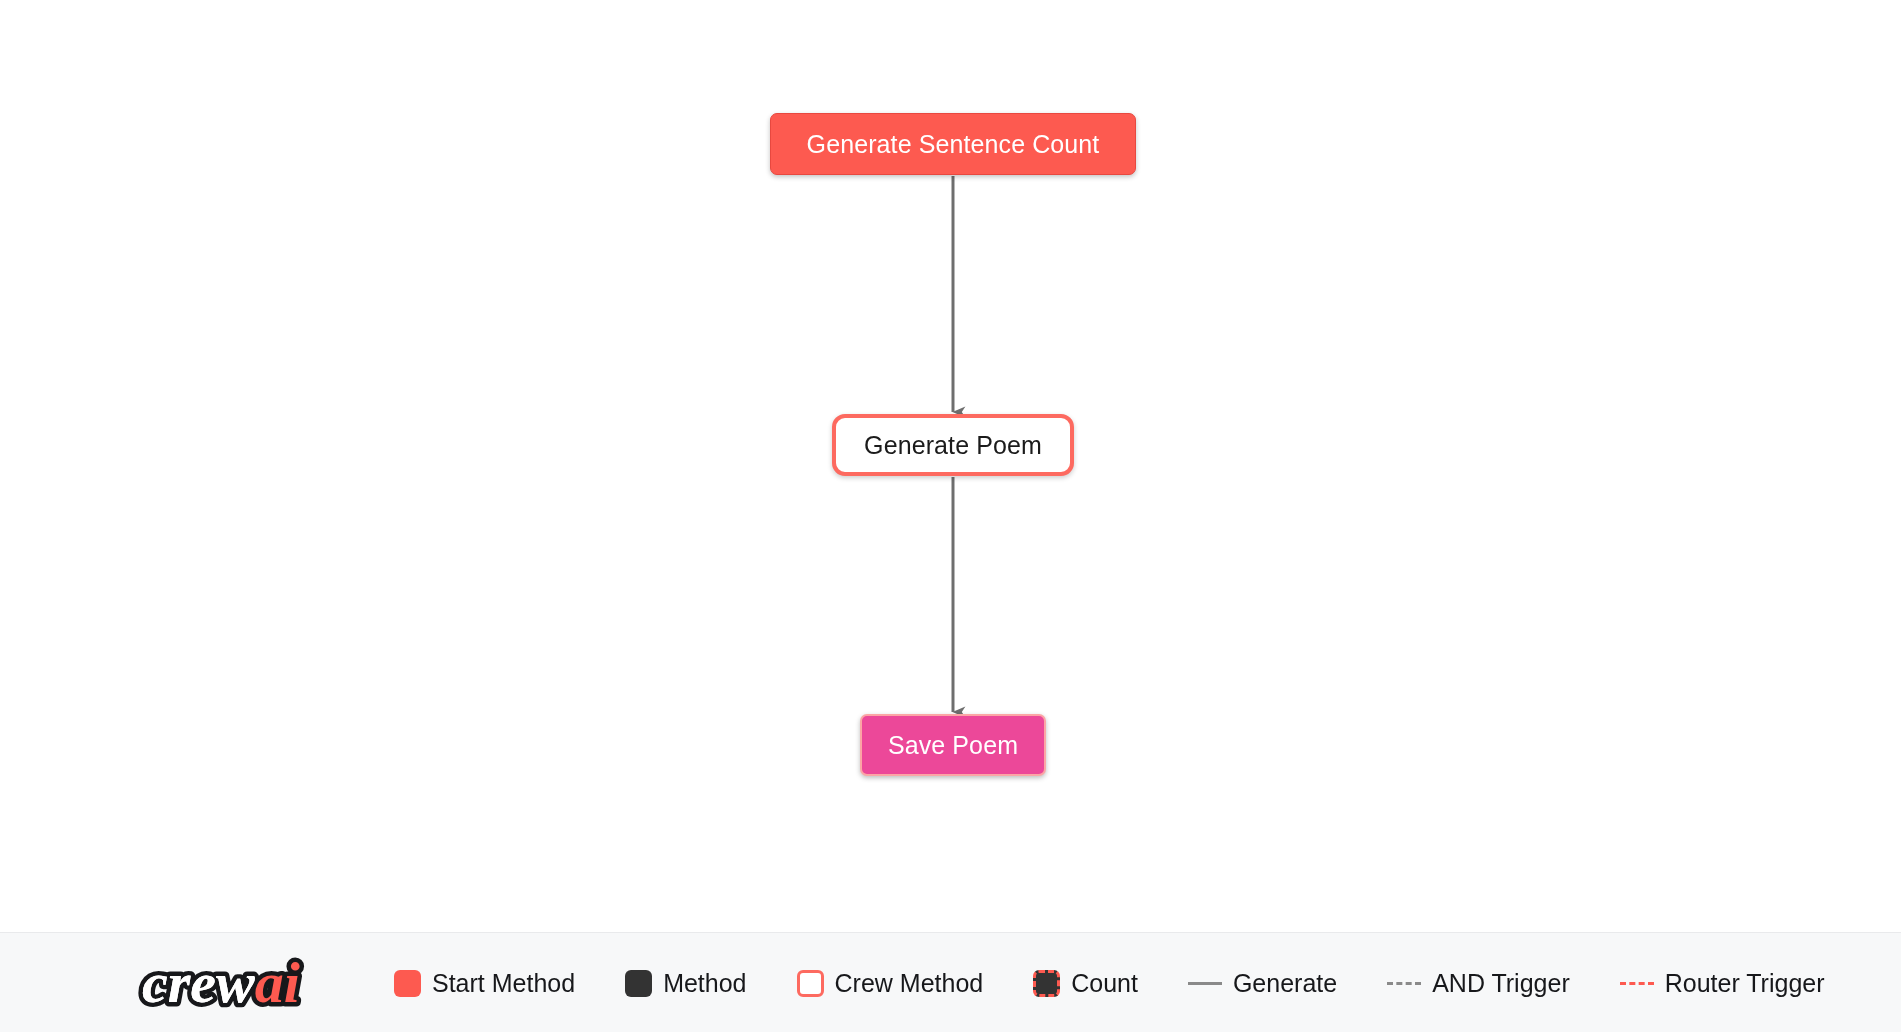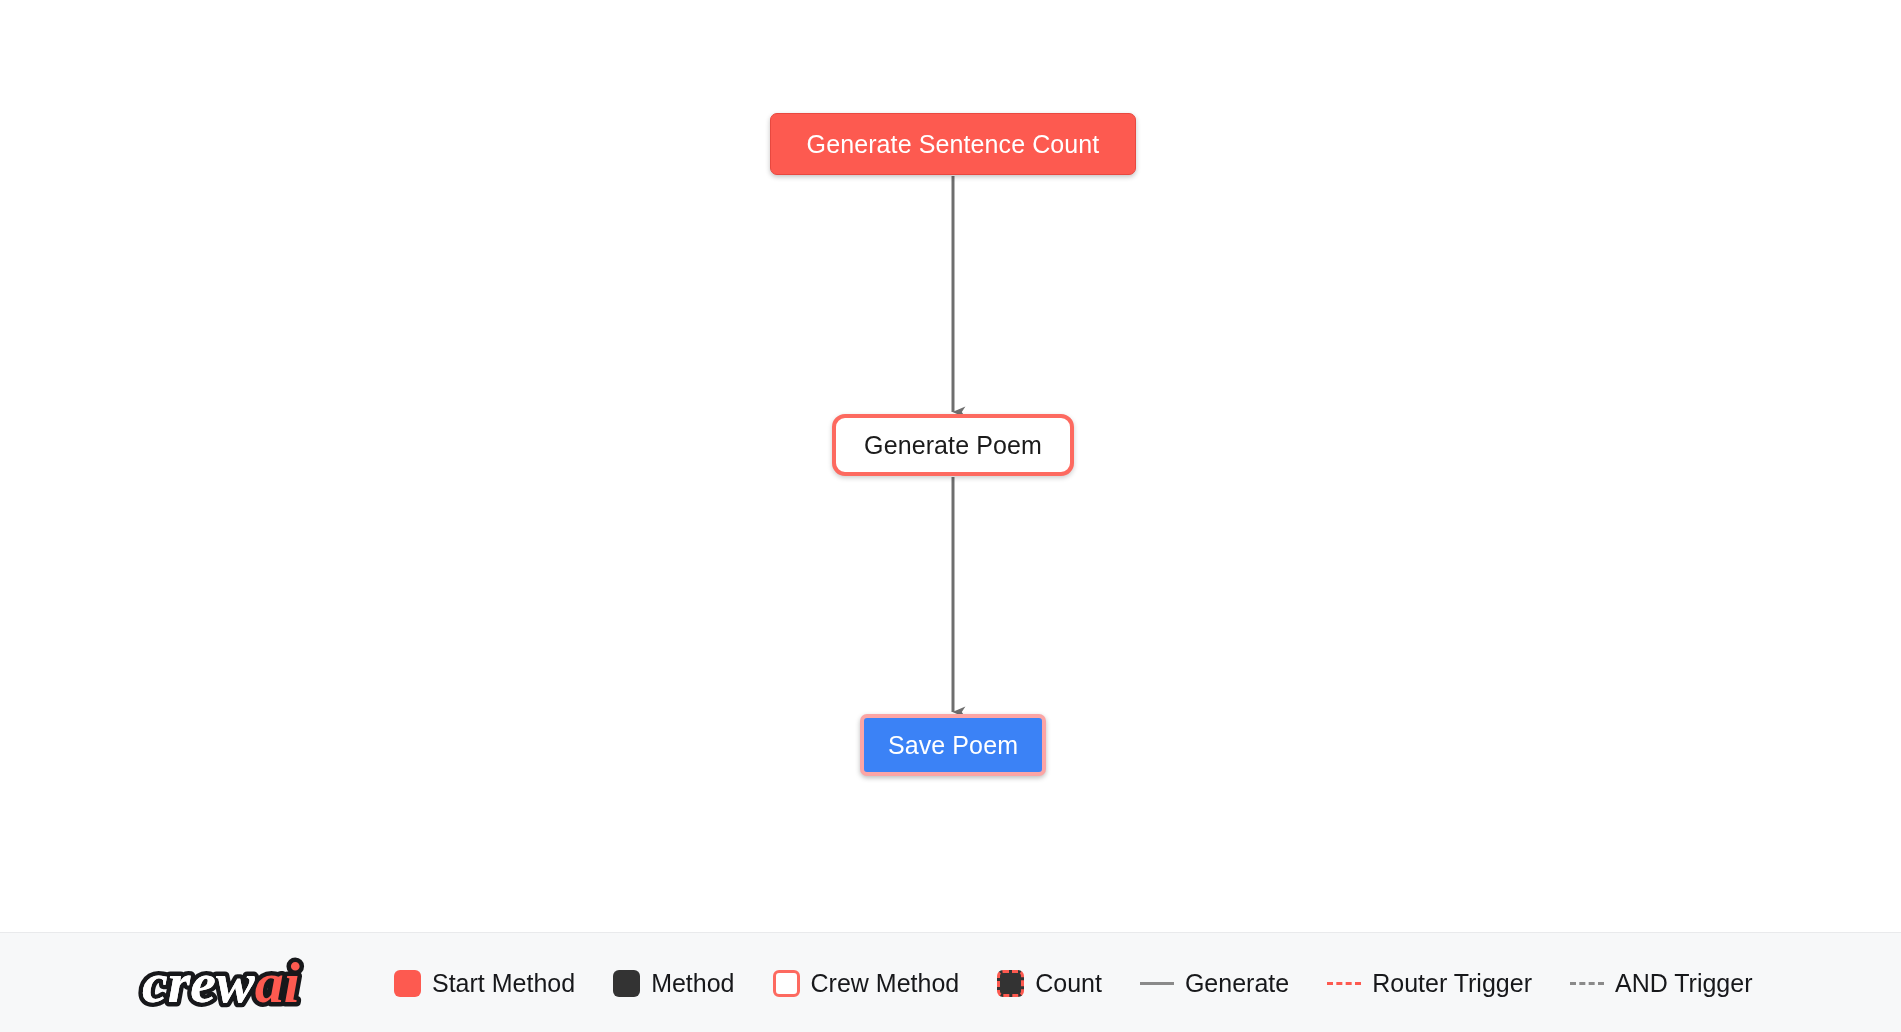--- a/index.html
+++ b/index.html
@@ -71,22 +71,22 @@
     background: #ffffff;
     border: 4px solid #fd6a60;
     color: #1b1b1b;
     border-radius: 13px;
     box-shadow: 0 2px 5px rgba(0,0,0,0.20);
     text-align: right;
   }
 
   
   .node--method {
-    background: #3b82f6;
-    border: 4px solid #fca5a5;
+    background: #ec4899;
+    border: 2px solid #fca5a5;
     color: #ffffff;
     box-shadow: 0 2px 5px rgba(0,0,0,0.26);
   }
 
   
   #legend {
     position: absolute;
     left: 0;
     top: 932px;
     width: 1901px;
@@ -106,21 +106,21 @@
     height: 70px;
   }
 
   #legend-items {
     position: absolute;
     left: 394px;
     top: 0;
     height: 100px;
     display: flex;
     align-items: flex-start;
-    gap: 4px;
+    gap: 16px;
   }
 
   .legend-item {
     display: flex;
     align-items: center;
     height: 100px;
   }
 
   .legend-item + .legend-item { margin-left: 34px; }
 
@@ -223,25 +223,25 @@
         <span class="legend-swatch sw--router"></span>
         <span class="legend-label">Count</span>
       </div>
 
       <div class="legend-item">
         <span class="legend-line ln--trigger"></span>
         <span class="legend-label">Generate</span>
       </div>
 
       <div class="legend-item">
+        <span class="legend-line ln--and"></span>
+        <span class="legend-label">AND Trigger</span>
+      </div>
+
+      <div class="legend-item">
         <span class="legend-line ln--router"></span>
         <span class="legend-label">Router Trigger</span>
       </div>
 
-      <div class="legend-item">
-        <span class="legend-line ln--and"></span>
-        <span class="legend-label">AND Trigger</span>
-      </div>
-
     </div>
   </div>
 
 </div>
 
 </body></html>

